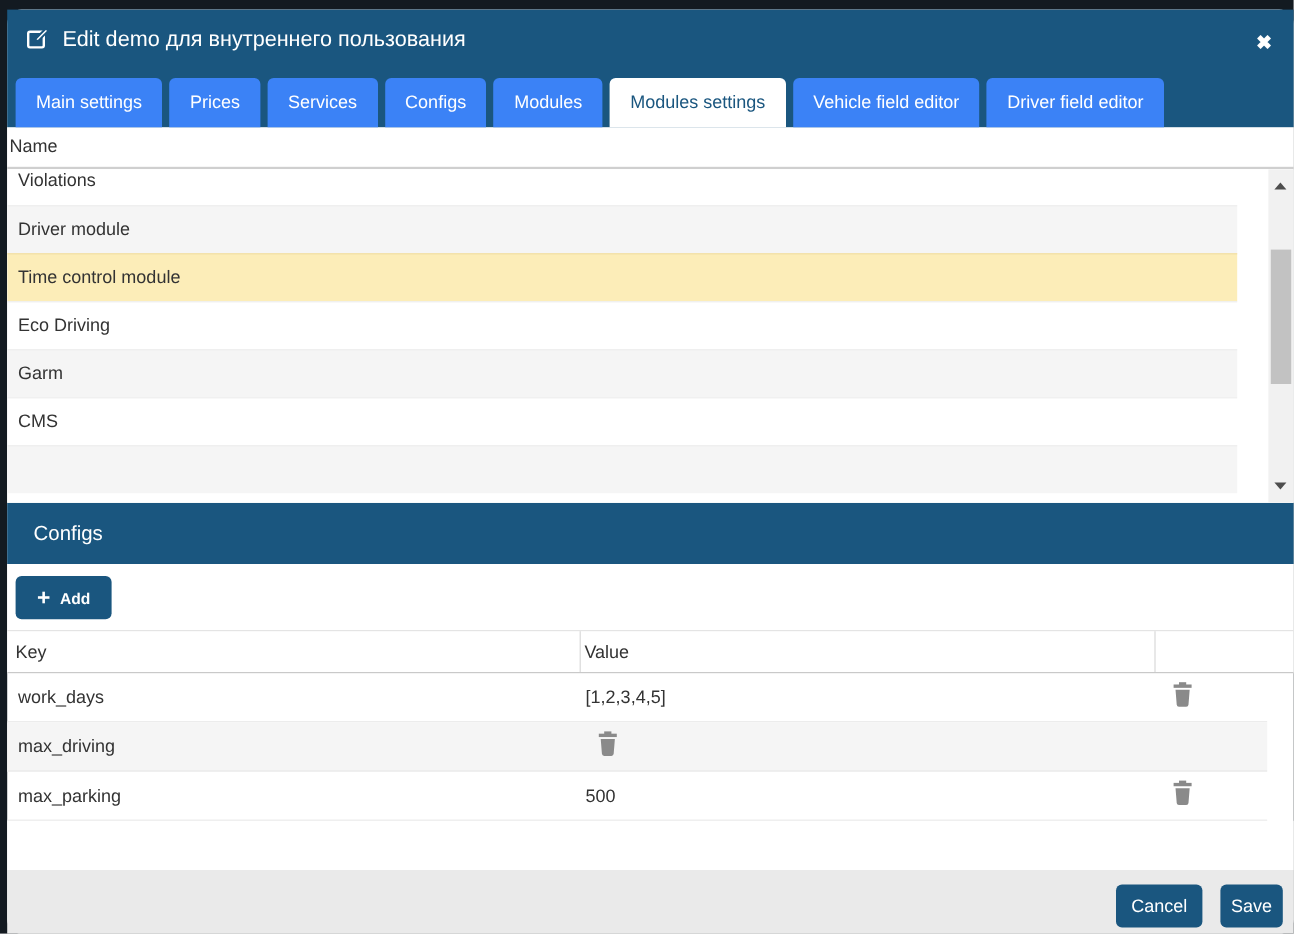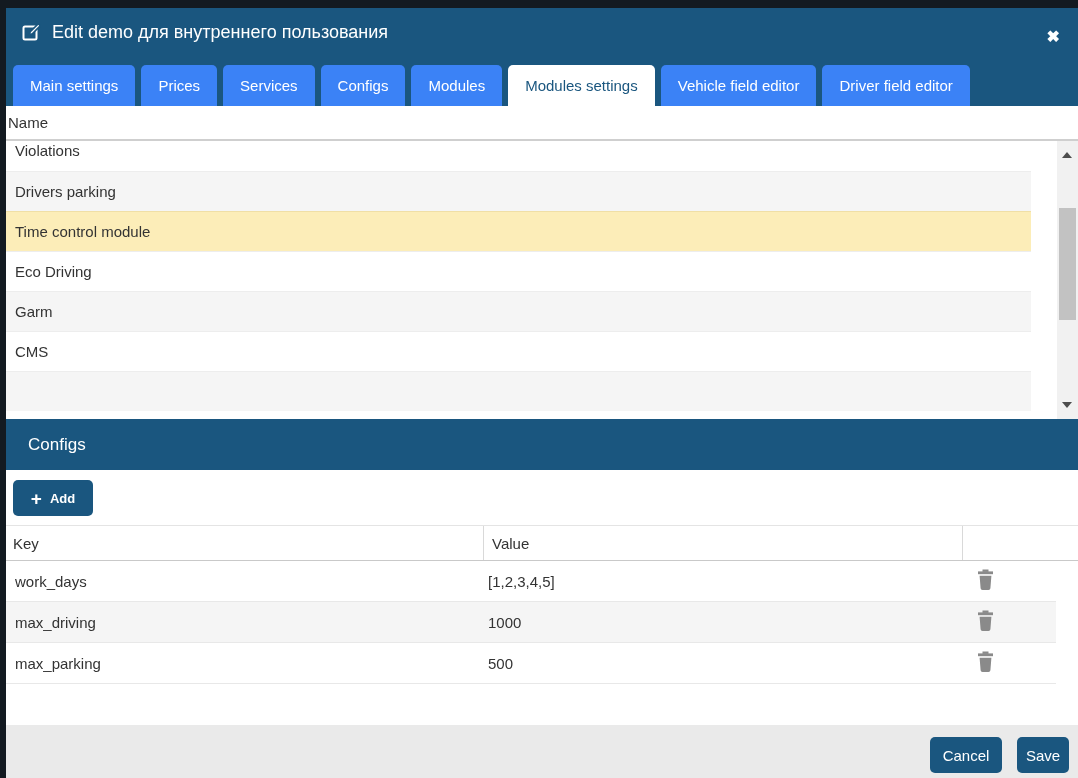--- a/index.html
+++ b/index.html
@@ -42,21 +42,21 @@
   
   .configs-bar{flex:none;height:51px;line-height:51px;background:#1a567f;color:#fff;font-size:17px;padding-left:22px;}
   .add-row{flex:none;height:55px;background:#fff;}
   .add-btn{margin:10px 0 0 7px;width:80px;height:36px;background:#1a567f;color:#fff;border:none;
     border-radius:5px;font-size:13px;font-weight:700;display:flex;align-items:center;justify-content:center;
     gap:8px;cursor:pointer;font-family:inherit;}
   .add-plus{font-size:19px;font-weight:700;line-height:17px;}
   .cfg-header{flex:none;height:36px;box-sizing:border-box;border-top:1px solid #e4e4e4;border-bottom:1px solid #c9c9c9;
     display:flex;align-items:stretch;font-size:15px;color:#333;background:#fff;}
   .cfg-col-key{width:477px;box-sizing:border-box;padding-left:7px;display:flex;align-items:center;}
-  .cfg-col-value{width:479px;box-sizing:border-box;padding-left:8px;border-left:1px solid #d9d9d9;display:flex;align-items:center;}
+  .cfg-col-value{width:479px;box-sizing:border-box;padding-left:3px;border-left:1px solid #d9d9d9;display:flex;align-items:center;}
   .cfg-col-actions{flex:1;border-left:1px solid #d9d9d9;}
   .cfg-rows{flex:none;margin-right:22px;}
   .crow{height:40px;display:flex;align-items:center;font-size:15px;color:#333;border-bottom:1px solid #e8e8e8;}
   .crow.gray{background:#f5f5f5;}
   .c-key{width:477px;box-sizing:border-box;padding-left:9px;}
   .c-value{width:479px;box-sizing:border-box;padding-left:5px;}
   .c-actions{flex:1;padding-left:14px;}
   .trash-btn{background:none;border:none;padding:0;cursor:pointer;width:19px;height:22px;}
   
   .spacer{flex:1;background:#fff;}
@@ -94,21 +94,21 @@
       <div class="tab">Vehicle field editor</div>
       <div class="tab">Driver field editor</div>
     </div>
   </div>
 
   <div class="name-header">Name</div>
 
   <div class="list-viewport">
     <div class="list-rows">
       <div class="lrow">Violations</div>
-      <div class="lrow gray">Drivers parking</div>
+      <div class="lrow gray">Driver module</div>
       <div class="lrow selected">Time control module</div>
       <div class="lrow">Eco Driving</div>
       <div class="lrow gray">Garm</div>
       <div class="lrow">CMS</div>
       <div class="lrow gray"></div>
     </div>
     <div class="scrollbar">
       <div class="sb-up"></div>
       <div class="sb-thumb"></div>
       <div class="sb-down"></div>
@@ -139,21 +139,20 @@
           <svg width="19" height="22" viewBox="0 0 19 22">
             <rect x="6.5" y="0.5" width="6" height="2.4" fill="#8a8a8a"></rect>
             <rect x="2" y="2.4" width="15" height="2.8" fill="#8a8a8a"></rect>
             <path d="M3.6 6.8 h11.8 l-1 12.4 a1.9 1.9 0 0 1 -1.9 1.7 H6.5 a1.9 1.9 0 0 1 -1.9 -1.7 Z" fill="#8a8a8a"></path>
           </svg>
         </button>
       </div>
     </div>
     <div class="crow gray">
       <div class="c-key">max_driving</div>
-      <div class="c-value">1000</div>
       <div class="c-actions">
         <button class="trash-btn">
           <svg width="19" height="22" viewBox="0 0 19 22">
             <rect x="6.5" y="0.5" width="6" height="2.4" fill="#8a8a8a"></rect>
             <rect x="2" y="2.4" width="15" height="2.8" fill="#8a8a8a"></rect>
             <path d="M3.6 6.8 h11.8 l-1 12.4 a1.9 1.9 0 0 1 -1.9 1.7 H6.5 a1.9 1.9 0 0 1 -1.9 -1.7 Z" fill="#8a8a8a"></path>
           </svg>
         </button>
       </div>
     </div>

